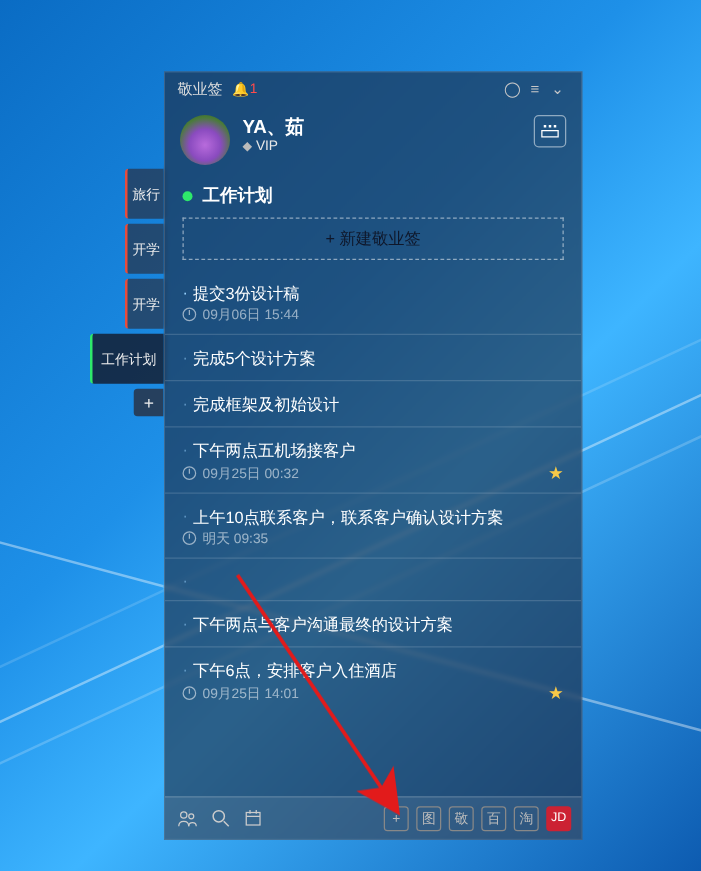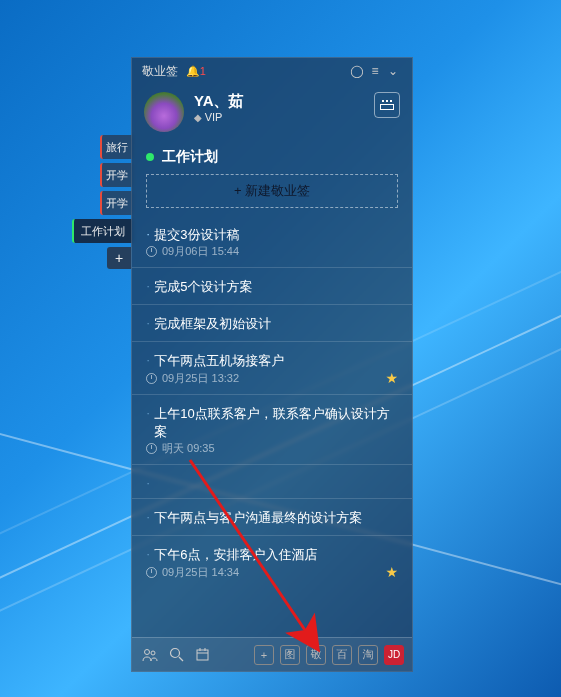--- a/index.html
+++ b/index.html
@@ -21,21 +21,21 @@
     top: 460px;
     left: -200px;
   }
   .rays::before { transform: rotate(-25deg); box-shadow: 0 30px 0 rgba(255,255,255,0.2), 0 -40px 0 rgba(255,255,255,0.15); }
   .rays::after { transform: rotate(15deg); top: 500px; }
 
   .panel {
     position: absolute;
     top: 57px;
     left: 131px;
-    width: 282px;
+    width: 335px;
     height: 615px;
     background: rgba(30, 40, 60, 0.6);
     backdrop-filter: blur(2px);
     color: #fff;
     display: flex;
     flex-direction: column;
     border: 1px solid rgba(255,255,255,0.15);
   }
 
   .titlebar {
@@ -131,21 +131,21 @@
   .sq.jd { background: #c23; color: #fff; border-color: #c23; font-weight: normal; font-size: 10px; }
 
   
   .side-tabs {
     position: absolute;
     top: 135px;
     left: 100px;
     display: flex; flex-direction: column; gap: 4px;
   }
   .stab {
-    width: 32px; height: 24px;
+    width: 32px; height: 40px;
     background: rgba(40,50,70,0.7);
     color: #eee; font-size: 11px;
     display: flex; align-items: center; justify-content: center;
     border-top-left-radius: 3px; border-bottom-left-radius: 3px;
     cursor: pointer;
   }
   .stab.red { border-left: 2px solid #e74c3c; }
   .stab.grn { border-left: 2px solid #2ee86b; }
   .stab.active { background: rgba(20,30,50,0.85); width: 60px; margin-left: -28px; }
   .stab.plus { background: rgba(40,50,70,0.85); width: 24px; height: 22px; margin-left: 7px; font-size: 14px; }
@@ -234,21 +234,21 @@
           <span>完成框架及初始设计</span>
         </div>
       </div>
       <div class="item">
         <div class="item-title">
           <span class="bul fade">·</span>
           <span>下午两点五机场接客户</span>
         </div>
         <div class="item-meta">
           <span class="clock"></span>
-          <span>09月25日 13:32</span>
+          <span>09月25日 00:32</span>
           <span class="star">★</span>
         </div>
       </div>
       <div class="item">
         <div class="item-title">
           <span class="bul fade">·</span>
           <span>上午10点联系客户，联系客户确认设计方案</span>
         </div>
         <div class="item-meta">
           <span class="clock"></span>
@@ -266,21 +266,21 @@
           <span>下午两点与客户沟通最终的设计方案</span>
         </div>
       </div>
       <div class="item">
         <div class="item-title">
           <span class="bul fade">·</span>
           <span>下午6点，安排客户入住酒店</span>
         </div>
         <div class="item-meta">
           <span class="clock"></span>
-          <span>09月25日 14:34</span>
+          <span>09月25日 14:01</span>
           <span class="star">★</span>
         </div>
       </div>
     </div>
 
   <div class="bottombar">
     <span class="bicon">
       <svg width="16" height="16" viewBox="0 0 16 16">
           <circle cx="5" cy="5" r="2.5" fill="none" stroke="#ccc"></circle>
           <circle cx="11" cy="6" r="2" fill="none" stroke="#ccc"></circle>

